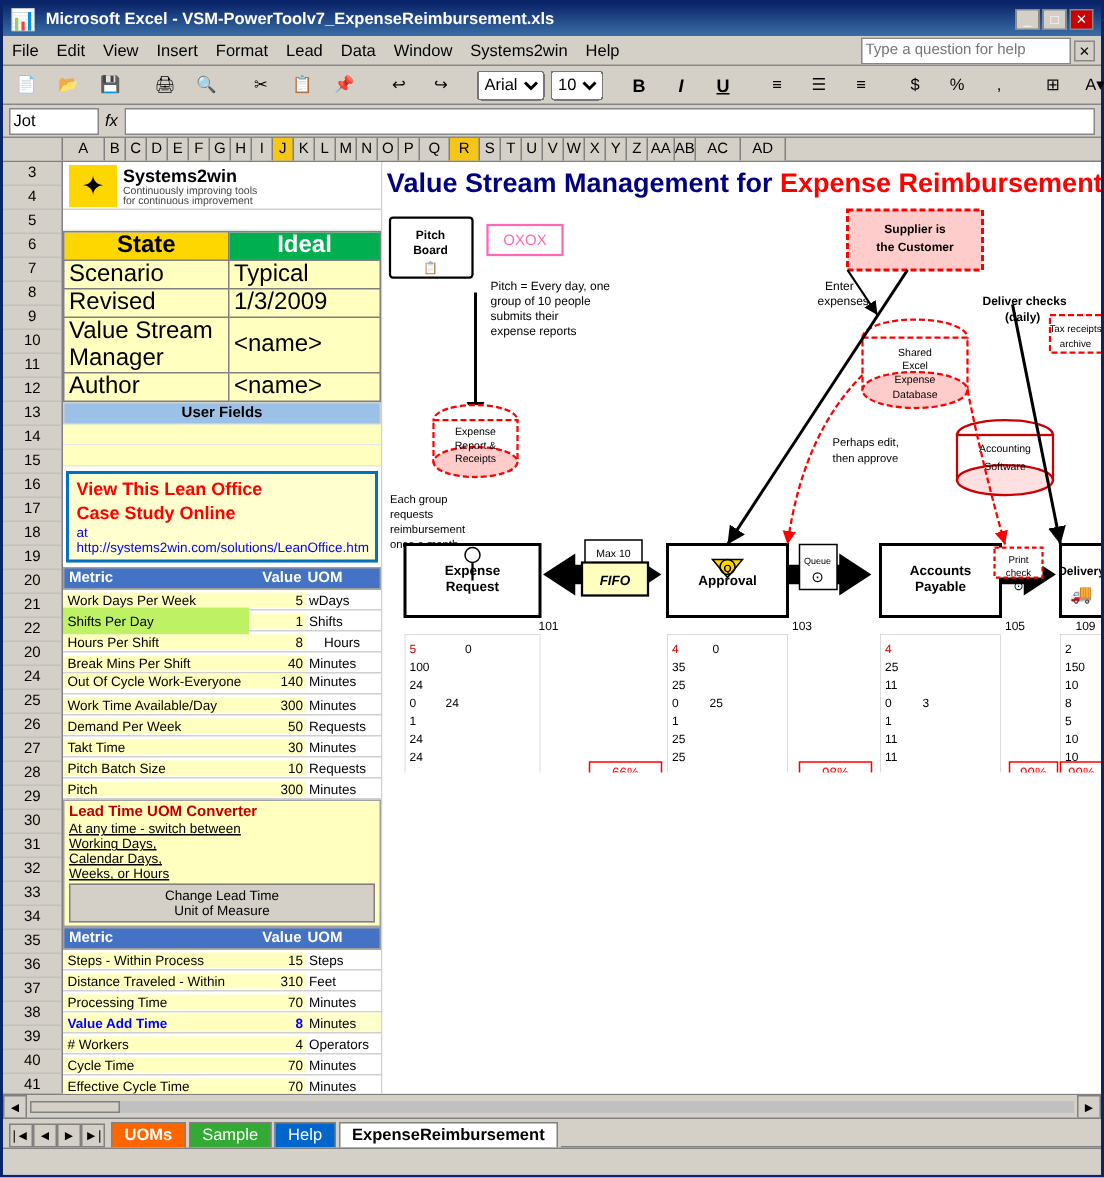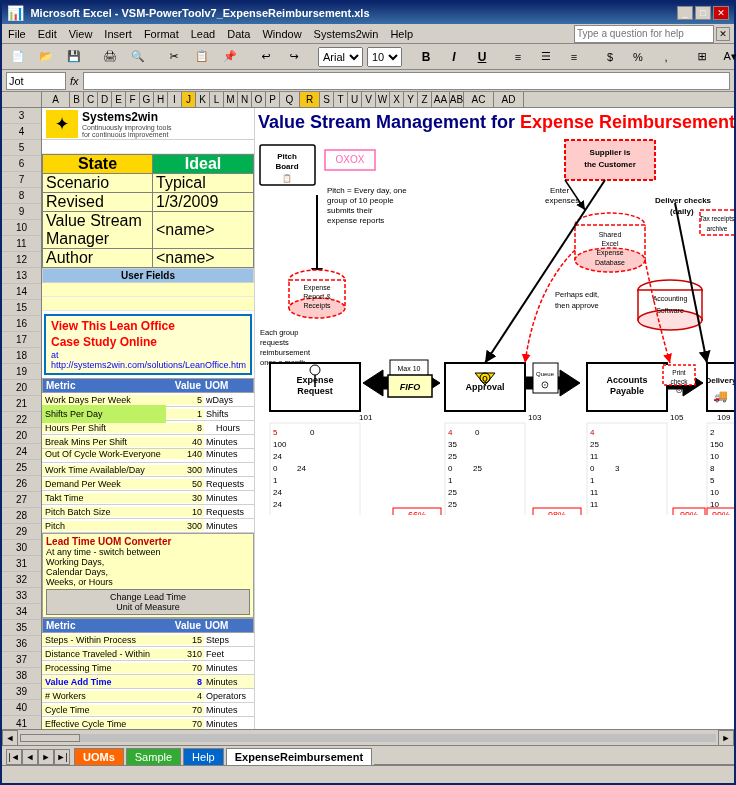--- a/index.html
+++ b/index.html
@@ -480,21 +480,21 @@
   </div>
                 <div style="display: flex; border-bottom: 1px solid rgb(208, 208, 208); height: 14px; align-items: center;">
     <div style="flex:1;padding:0 3px;font-size:9px;background:#ffffc0;">Pitch</div>
     <div style="width:38px;text-align:right;padding-right:2px;font-size:9px;background:#ffffc0;">300</div>
     <div style="width:50px;padding-left:2px;font-size:9px;">Minutes</div>
   </div>
               </div>
 
             <div style="border:1px solid #a0a0a0;background:#ffffc0;padding:2px 3px;font-size:9px;">
               <div style="font-weight:bold;color:#c00000;font-size:10px;">Lead Time UOM Converter</div>
-              <div style="font-size:9px;">At any time - switch between<br>Working Days,<br>Calendar Days,<br>Weeks, or Hours</div>
+              <div style="font-size:9px;text-decoration:underline;">At any time - switch between<br>Working Days,<br>Calendar Days,<br>Weeks, or Hours</div>
               <div style="background:#d4d0c8;border:1px solid #808080;padding:2px 4px;margin-top:2px;font-size:9px;cursor:pointer;text-align:center;">Change Lead Time<br>Unit of Measure</div>
             </div>
 
             <div style="background:#4472c4;color:white;font-weight:bold;font-size:10px;padding:1px 0;display:flex;border:1px solid #a0a0a0;">
               <div style="flex:1;text-align:left;padding-left:3px;">Metric</div>
               <div style="width:38px;text-align:right;padding-right:2px;">Value</div>
               <div style="width:50px;padding-left:2px;">UOM</div>
             </div>
 
             <div id="metrics2-container">

